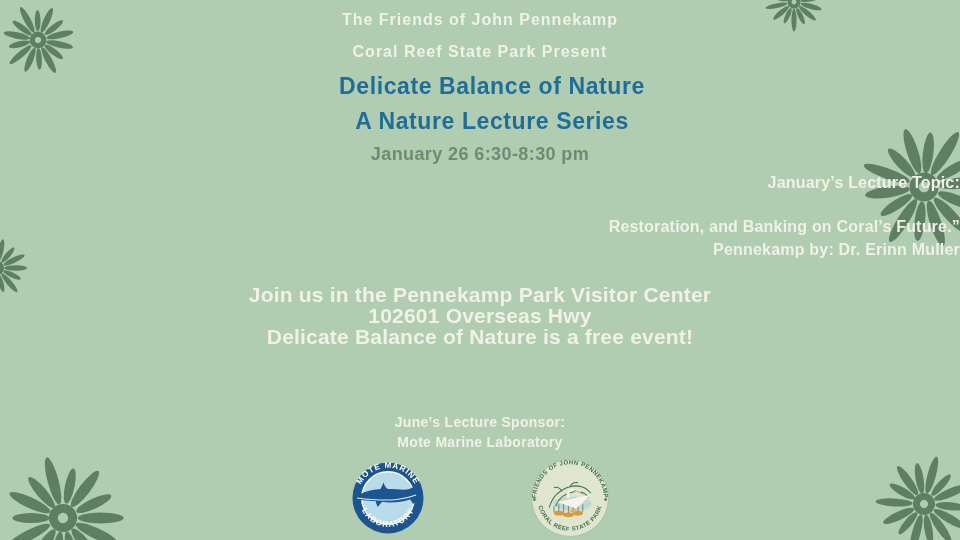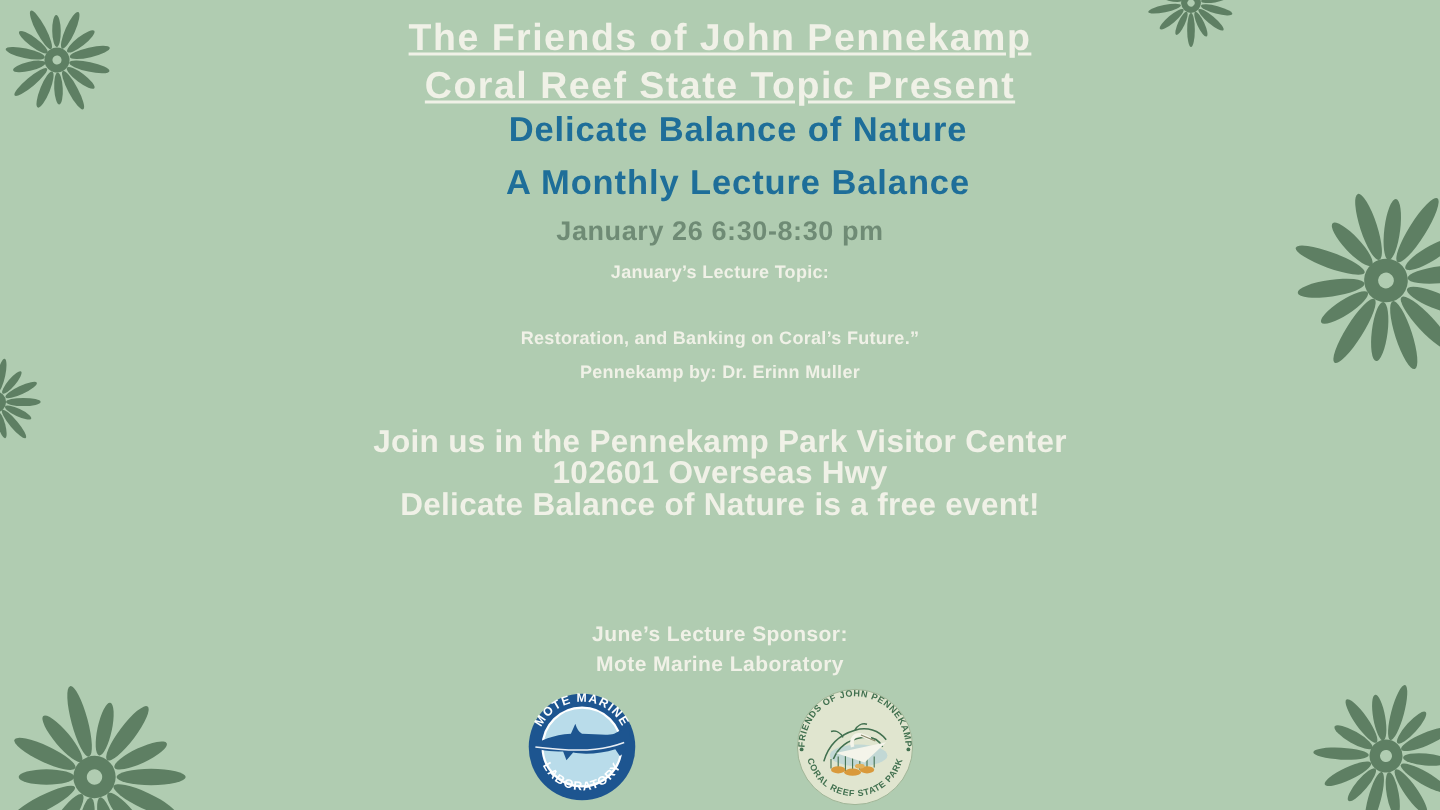--- a/index.html
+++ b/index.html
@@ -11,24 +11,24 @@
     font-weight: bold;
   }
   .decor-layer {
     position: absolute; inset: 0; width: 960px; height: 540px;
     pointer-events: none; z-index: 0;
   }
   .flower-petal { fill: var(--flower, #5e7f63); }
   .flower-ring  { fill: none; stroke: var(--flower, #5e7f63); stroke-width: 14; }
   .content { position: absolute; inset: 0; z-index: 1; }
   .line { position: absolute; left: 0; right: 0; text-align: center; white-space: nowrap; }
-  .presenter { color: var(--cream, #f0f1e7); font-size: 25px; letter-spacing: 1px; text-decoration: underline; }
+  .presenter { color: var(--cream, #f0f1e7); font-size: 16px; letter-spacing: 1px; }
   .title-teal { color: var(--teal, #1e6e99); font-size: 23px; letter-spacing: 0.6px; margin-left: 24px; }
   .date-line { color: var(--date_green, #6f8b75); font-size: 18px; letter-spacing: 0.4px; }
-  .body-text { color: var(--cream, #f0f1e7); font-size: 12px; letter-spacing: 0.2px; }
+  .body-text { color: var(--cream, #f0f1e7); font-size: 16px; letter-spacing: 0.2px; text-align: right; }
   .join-text { color: var(--cream, #f0f1e7); font-size: 21px; letter-spacing: 0.2px; }
   .sponsor-text { color: var(--cream, #f0f1e7); font-size: 14px; letter-spacing: 0.3px; }
   .logo { position: absolute; overflow: visible; }
   .mote-arc { fill: #ffffff; font-family: "Liberation Sans", sans-serif; font-weight: bold; }
   .penn-arc { fill: var(--penn_green, #41704f); font-family: "Liberation Sans", sans-serif; font-weight: bold; }
 </style>
 </head>
 <body>
 
 <svg class="decor-layer" viewBox="0 0 960 540" aria-hidden="true">
@@ -54,23 +54,23 @@
   <use href="#flower" transform="translate(38 40) rotate(12) scale(0.38)"></use>
   <use href="#flower" transform="translate(794 2) rotate(40) scale(0.30)"></use>
   <use href="#flower" transform="translate(924 187) rotate(72) scale(0.66)"></use>
   <use href="#flower" transform="translate(-3 268) rotate(0) scale(0.32)"></use>
   <use href="#flower" transform="translate(63 518) rotate(25) scale(0.64)"></use>
   <use href="#flower" transform="translate(924 504) rotate(55) scale(0.50)"></use>
 </svg>
 
 <div class="content">
   <div class="line presenter" style="top:11px">The Friends of John Pennekamp</div>
-  <div class="line presenter" style="top:43px">Coral Reef State Topic Present</div>
+  <div class="line presenter" style="top:43px">Coral Reef State Park Present</div>
   <div class="line title-teal" style="top:73px">Delicate Balance of Nature</div>
-  <div class="line title-teal" style="top:108px">A Monthly Lecture Balance</div>
+  <div class="line title-teal" style="top:108px">A Nature Lecture Series</div>
   <div class="line date-line" style="top:144px">January 26 6:30-8:30 pm</div>
 
   <div class="line body-text" style="top:174px">January’s Lecture Topic:</div>
   <div class="line body-text" style="top:218px">Restoration, and Banking on Coral’s Future.”</div>
   <div class="line body-text" style="top:241px">Pennekamp by: Dr. Erinn Muller</div>
 
   <div class="line join-text" style="top:283px">Join us in the Pennekamp Park Visitor Center</div>
   <div class="line join-text" style="top:304px">102601 Overseas Hwy</div>
   <div class="line join-text" style="top:325px">Delicate Balance of Nature is a free event!</div>
 

